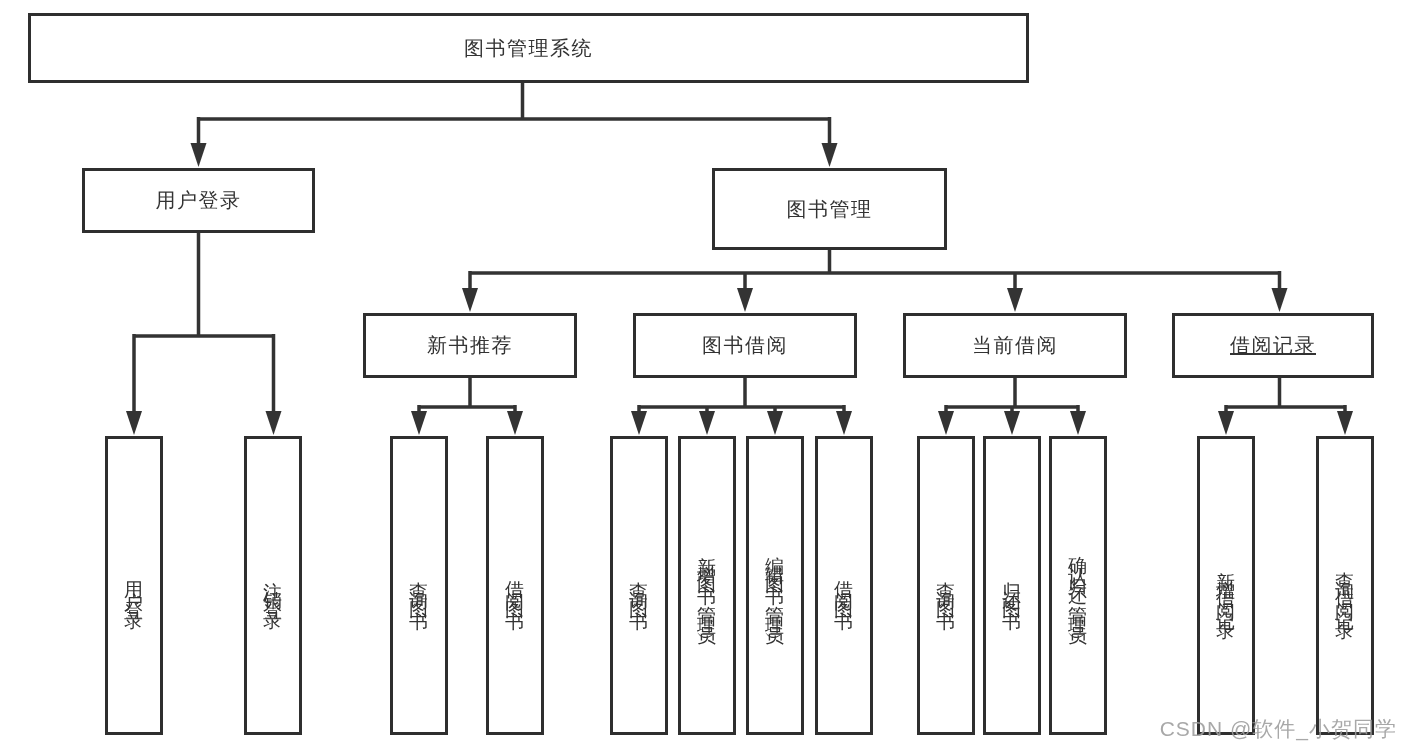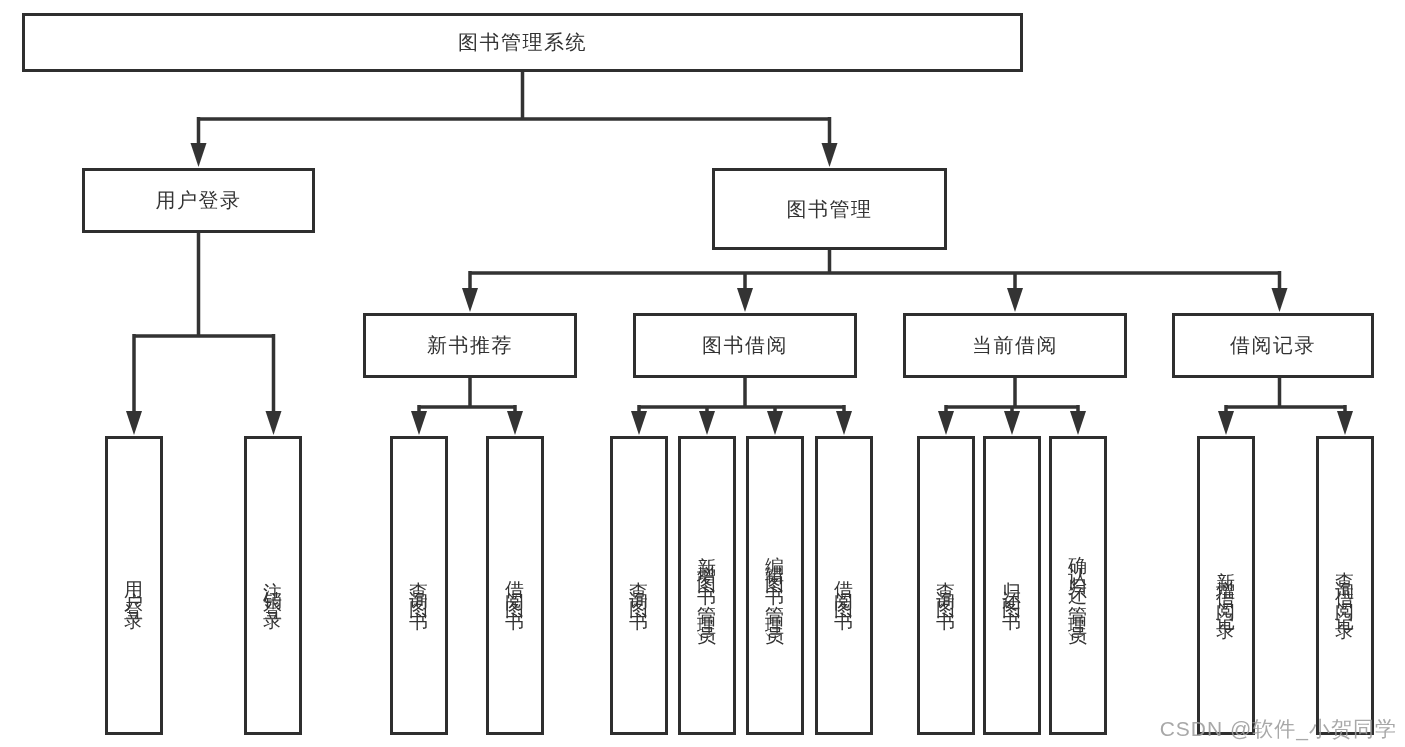--- a/index.html
+++ b/index.html
@@ -12,28 +12,28 @@
     position:absolute; box-sizing:border-box; background:#ffffff;
     border:3px solid #2f2f2f; display:flex; align-items:center; justify-content:center;
     color:#333333; z-index:1;
   }
   .h-label { font-size:20px; letter-spacing:1.5px; white-space:nowrap; }
   .v-label {
     writing-mode:vertical-rl; font-size:19px; line-height:1;
     letter-spacing:10px; white-space:nowrap;
   }
   
-  .root   { left:22px;   top:13px;  width:1001px; height:59px; }
+  .root   { left:28px;   top:13px;  width:1001px; height:70px; }
   .lvl2-a { left:82px;   top:168px; width:233px;  height:65px; }
   .lvl2-b { left:712px;  top:168px; width:235px;  height:82px; }
   .lvl3   { top:313px; height:65px;align-items:center; }
   .lvl3-a { left:363px;  width:214px; }
   .lvl3-b { left:633px;  width:224px; }
   .lvl3-c { left:903px;  width:224px; }
-  .lvl3-d { left:1172px; width:202px; }
+  .lvl3-d { left:1172px; width:202px;text-decoration:underline; }
   .leaf   { top:436px; width:58px; height:299px; }
   .lf-1  { left:105px; }  .lf-2  { left:244px; }
   .lf-3  { left:390px; }  .lf-4  { left:486px; }
   .lf-5  { left:610px; }  .lf-6  { left:678px; }
   .lf-7  { left:746px; }  .lf-8  { left:815px; }
   .lf-9  { left:917px; }  .lf-10 { left:983px; }
   .lf-11 { left:1049px; }
   .lf-12 { left:1197px; } .lf-13 { left:1316px; }
   #wm {
     position:absolute; right:8px; bottom:4px; z-index:2;

